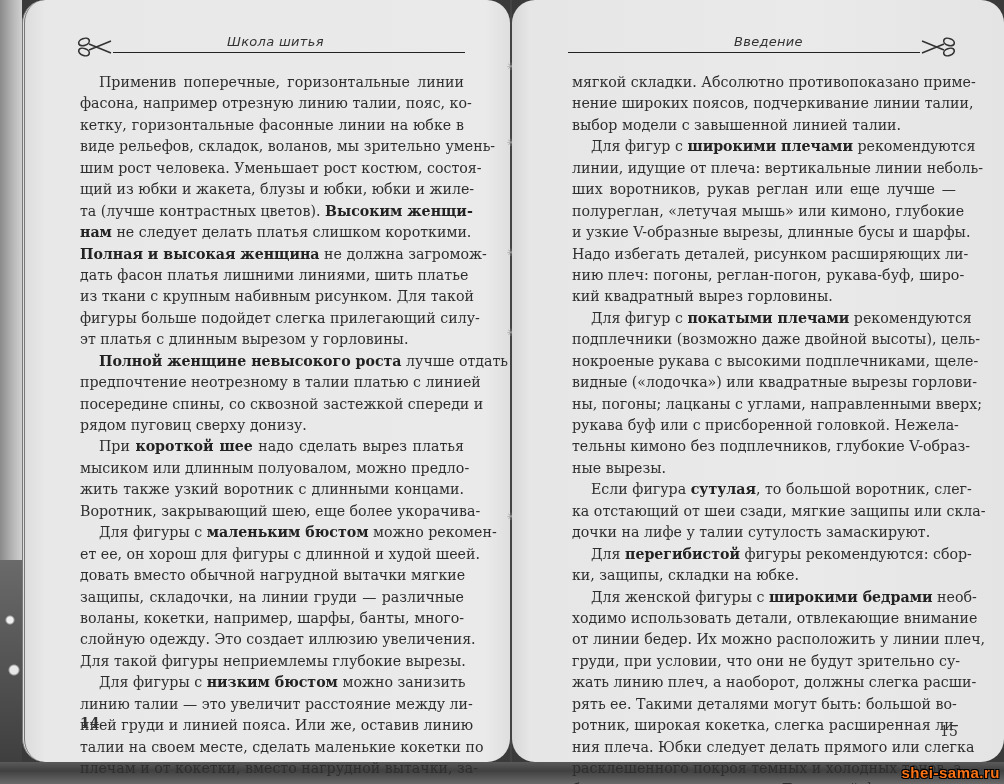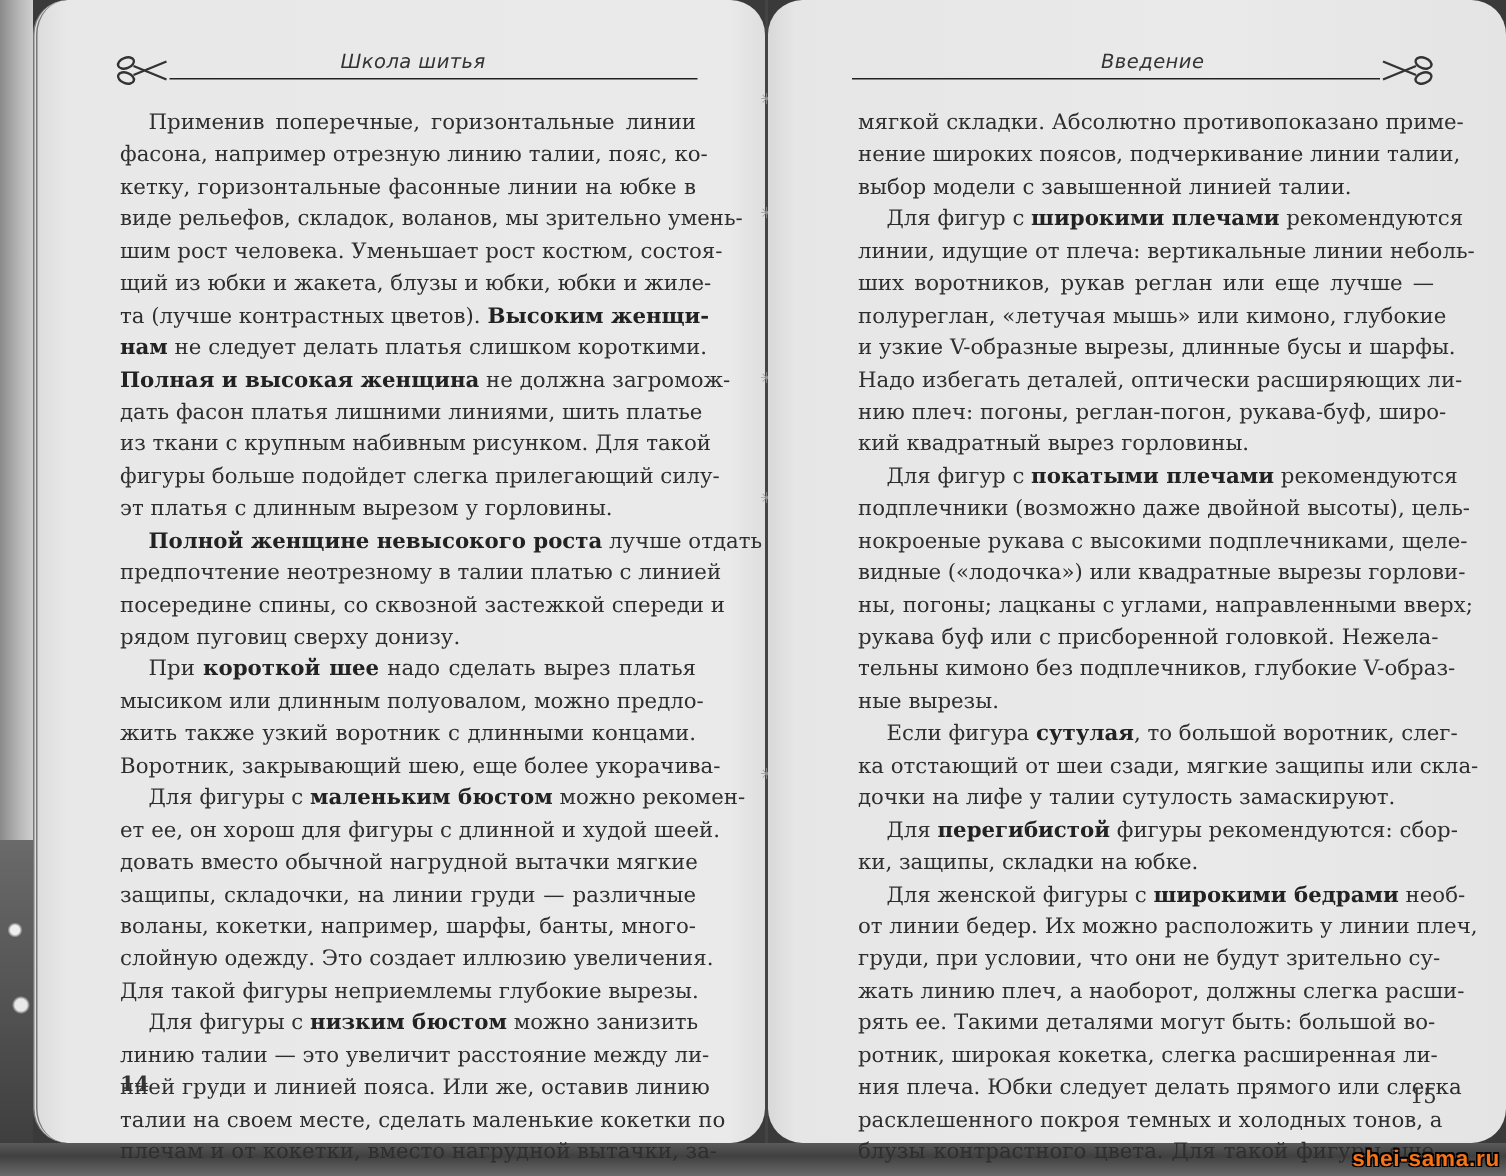--- a/index.html
+++ b/index.html
@@ -135,37 +135,38 @@
   </div>
   <div class="text" id="right-text" style="left:60px;top:72px;width:384px;">
       <span class="line"><span>мягкой складки. Абсолютно противопоказано приме-</span></span>
       <span class="line"><span>нение широких поясов, подчеркивание линии талии,</span></span>
       <span class="line last"><span>выбор модели с завышенной линией талии.</span></span>
       <span class="line indent"><span>Для фигур с </span><b>широкими плечами</b><span> рекомендуются</span></span>
       <span class="line"><span>линии, идущие от плеча: вертикальные линии неболь-</span></span>
       <span class="line"><span>ших воротников, рукав реглан или еще лучше —</span></span>
       <span class="line"><span>полуреглан, «летучая мышь» или кимоно, глубокие</span></span>
       <span class="line"><span>и узкие V-образные вырезы, длинные бусы и шарфы.</span></span>
-      <span class="line"><span>Надо избегать деталей, оптически расширяющих ли-</span></span>
+      <span class="line"><span>Надо избегать деталей, рисунком расширяющих ли-</span></span>
       <span class="line"><span>нию плеч: погоны, реглан-погон, рукава-буф, широ-</span></span>
       <span class="line last"><span>кий квадратный вырез горловины.</span></span>
       <span class="line indent"><span>Для фигур с </span><b>покатыми плечами</b><span> рекомендуются</span></span>
       <span class="line"><span>подплечники (возможно даже двойной высоты), цель-</span></span>
       <span class="line"><span>нокроеные рукава с высокими подплечниками, щеле-</span></span>
       <span class="line"><span>видные («лодочка») или квадратные вырезы горлови-</span></span>
       <span class="line"><span>ны, погоны; лацканы с углами, направленными вверх;</span></span>
       <span class="line"><span>рукава буф или с присборенной головкой. Нежела-</span></span>
       <span class="line"><span>тельны кимоно без подплечников, глубокие V-образ-</span></span>
       <span class="line last"><span>ные вырезы.</span></span>
       <span class="line indent"><span>Если фигура </span><b>сутулая</b><span>, то большой воротник, слег-</span></span>
       <span class="line"><span>ка отстающий от шеи сзади, мягкие защипы или скла-</span></span>
       <span class="line last"><span>дочки на лифе у талии сутулость замаскируют.</span></span>
       <span class="line indent"><span>Для </span><b>перегибистой</b><span> фигуры рекомендуются: сбор-</span></span>
       <span class="line last"><span>ки, защипы, складки на юбке.</span></span>
       <span class="line indent"><span>Для женской фигуры с </span><b>широкими бедрами</b><span> необ-</span></span>
+      <span class="line"><span>ходимо использовать детали, отвлекающие внимание</span></span>
       <span class="line"><span>от линии бедер. Их можно расположить у линии плеч,</span></span>
       <span class="line"><span>груди, при условии, что они не будут зрительно су-</span></span>
       <span class="line"><span>жать линию плеч, а наоборот, должны слегка расши-</span></span>
       <span class="line"><span>рять ее. Такими деталями могут быть: большой во-</span></span>
       <span class="line"><span>ротник, широкая кокетка, слегка расширенная ли-</span></span>
       <span class="line"><span>ния плеча. Юбки следует делать прямого или слегка</span></span>
       <span class="line"><span>расклешенного покроя темных и холодных тонов, а</span></span>
       <span class="line"><span>блузы контрастного цвета. Для такой фигуры еще</span></span>
     </div>
   <div class="pagenum" style="left:428px;top:723px;font-weight:normal;">15</div>

